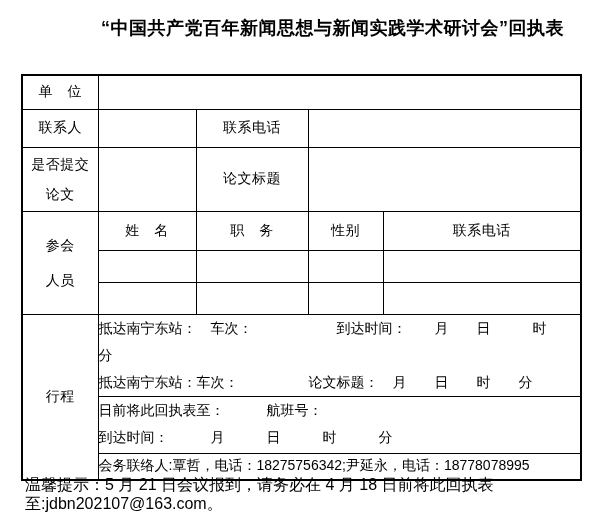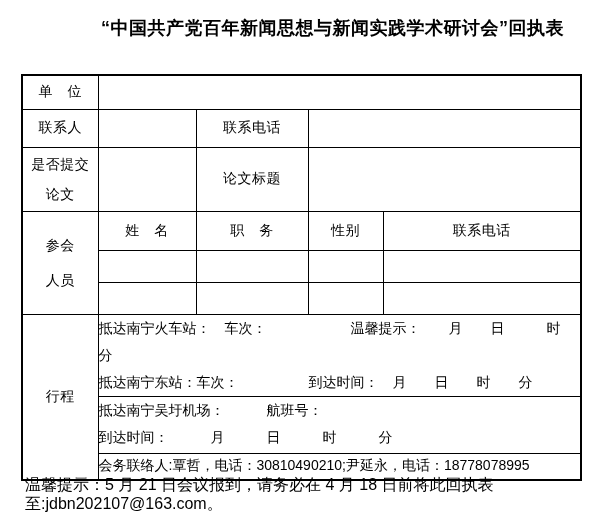--- a/index.html
+++ b/index.html
@@ -138,32 +138,32 @@
   <tr style="height:32px">
     <td class="input-cell"></td>
     <td class="input-cell"></td>
     <td class="input-cell"></td>
     <td class="input-cell"></td>
   </tr>
 
   <tr style="height:82px">
     <td class="lbl" rowspan="3">行程</td>
     <td class="itin" colspan="4">
-      <div>抵达南宁火车站：　车次：　　　　　　温馨提示：　　月　　日　　　时</div>
+      <div>抵达南宁东站：　车次：　　　　　　到达时间：　　月　　日　　　时</div>
       <div>分</div>
-      <div>抵达南宁东站：车次：　　　　　到达时间：　月　　日　　时　　分</div>
+      <div>抵达南宁东站：车次：　　　　　论文标题：　月　　日　　时　　分</div>
     </td>
   </tr>
 
   <tr style="height:57px">
     <td class="itin" colspan="4">
-      <div>抵达南宁吴圩机场：　　　航班号：</div>
+      <div>日前将此回执表至：　　　航班号：</div>
       <div>到达时间：　　　月　　　日　　　时　　　分</div>
     </td>
   </tr>
 
   <tr style="height:27px">
-    <td class="contacts" colspan="4">会务联络人:覃哲，电话：30810490210;尹延永，电话：18778078995</td>
+    <td class="contacts" colspan="4">会务联络人:覃哲，电话：18275756342;尹延永，电话：18778078995</td>
   </tr>
 </tbody>
   </table>
 
 <div class="footer">温馨提示：5 月 21 日会议报到，请务必在 4 月 18 日前将此回执表至:jdbn202107@163.com。</div>
 
 </body></html>

